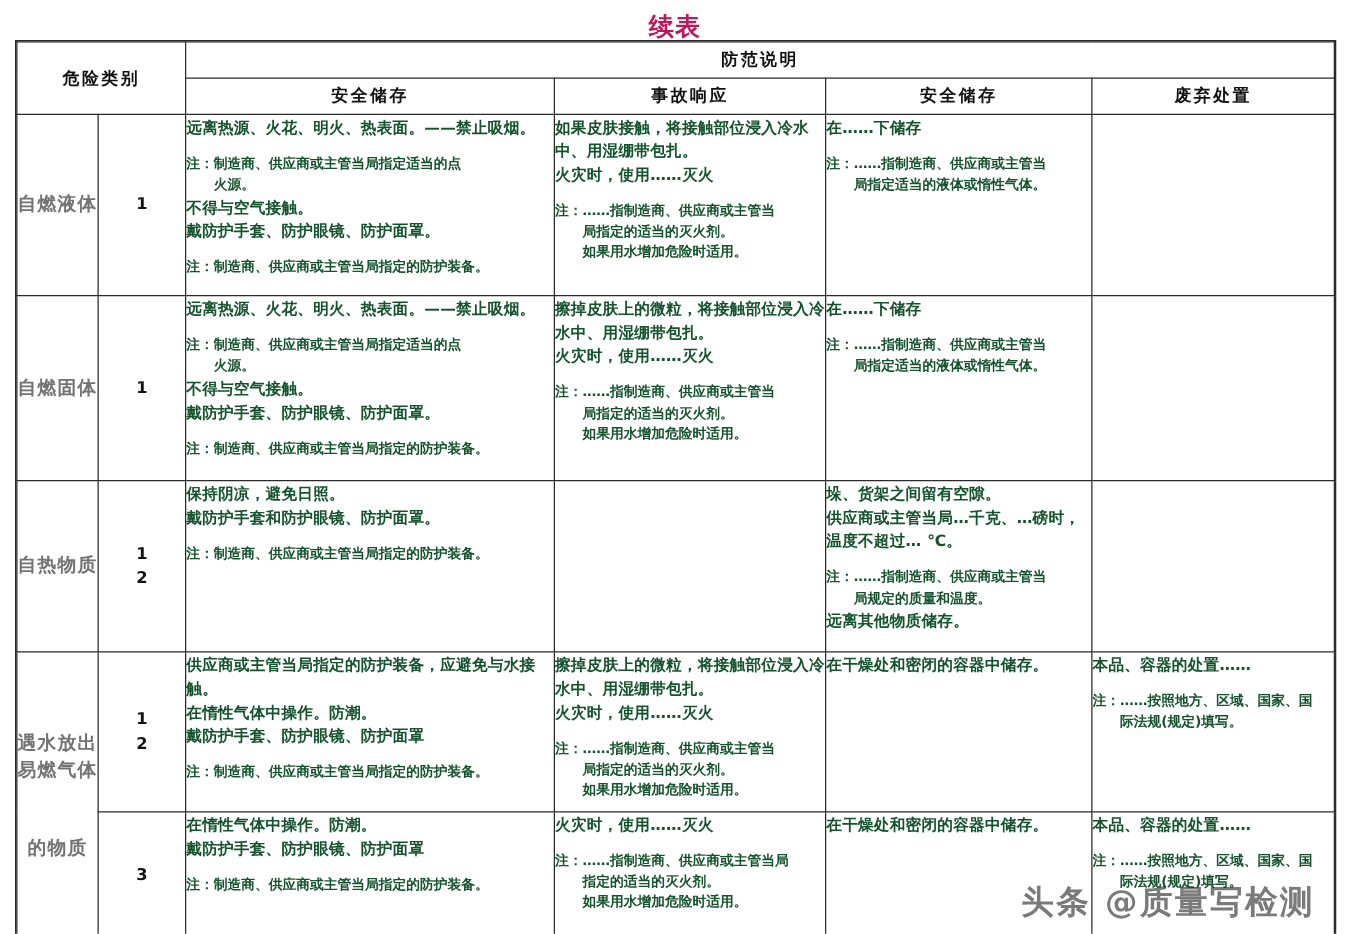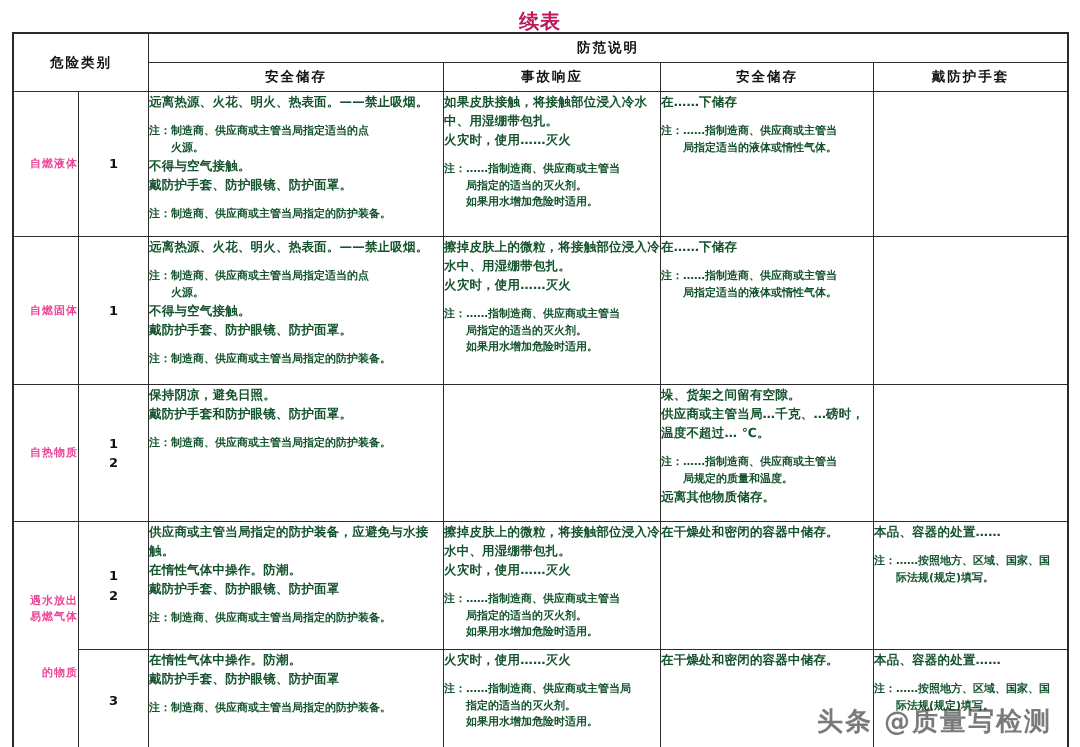--- a/index.html
+++ b/index.html
@@ -60,27 +60,27 @@
     font-size: 13.5px;
     font-weight: bold;
     letter-spacing: 2px;
     color: #111;
     height: 28px;
   }
   .hdr-tall {
     height: 56px;
   }
   .cat-name {
-    text-align: right;
+    text-align: center;
     vertical-align: middle !important;
-    font-size: 11px;
+    font-size: 15px;
     font-weight: bold;
     letter-spacing: 1px;
     line-height: 1.45;
-    color: #ec4899;
+    color: #737373;
     padding: 2px 1px;
   }
   .cat-num {
     text-align: center;
     vertical-align: middle !important;
     font-size: 13px;
     font-weight: bold;
     line-height: 1.5;
     color: #111;
     padding: 2px 1px;
@@ -154,21 +154,21 @@
       </colgroup>
       <thead>
         <tr>
           <th class="hdr hdr-tall" colspan="2" rowspan="2">危险类别</th>
           <th class="hdr" colspan="4">防范说明</th>
         </tr>
         <tr>
           <th class="hdr">安全储存</th>
           <th class="hdr">事故响应</th>
           <th class="hdr">安全储存</th>
-          <th class="hdr">戴防护手套</th>
+          <th class="hdr">废弃处置</th>
         </tr>
       </thead>
       <tbody id="tbody">
           <tr style="height: 145px;">
             <td class="cat-name">
               <span style="display: block;">自燃液体</span>
             </td>
             <td class="cat-num">
               <span class="n">1</span>
             </td>

